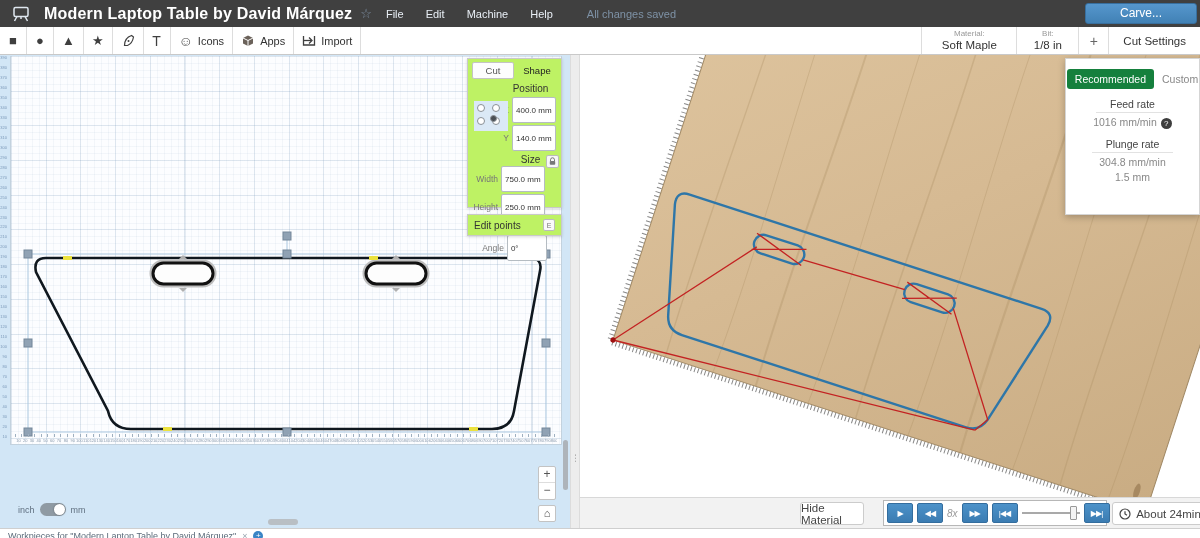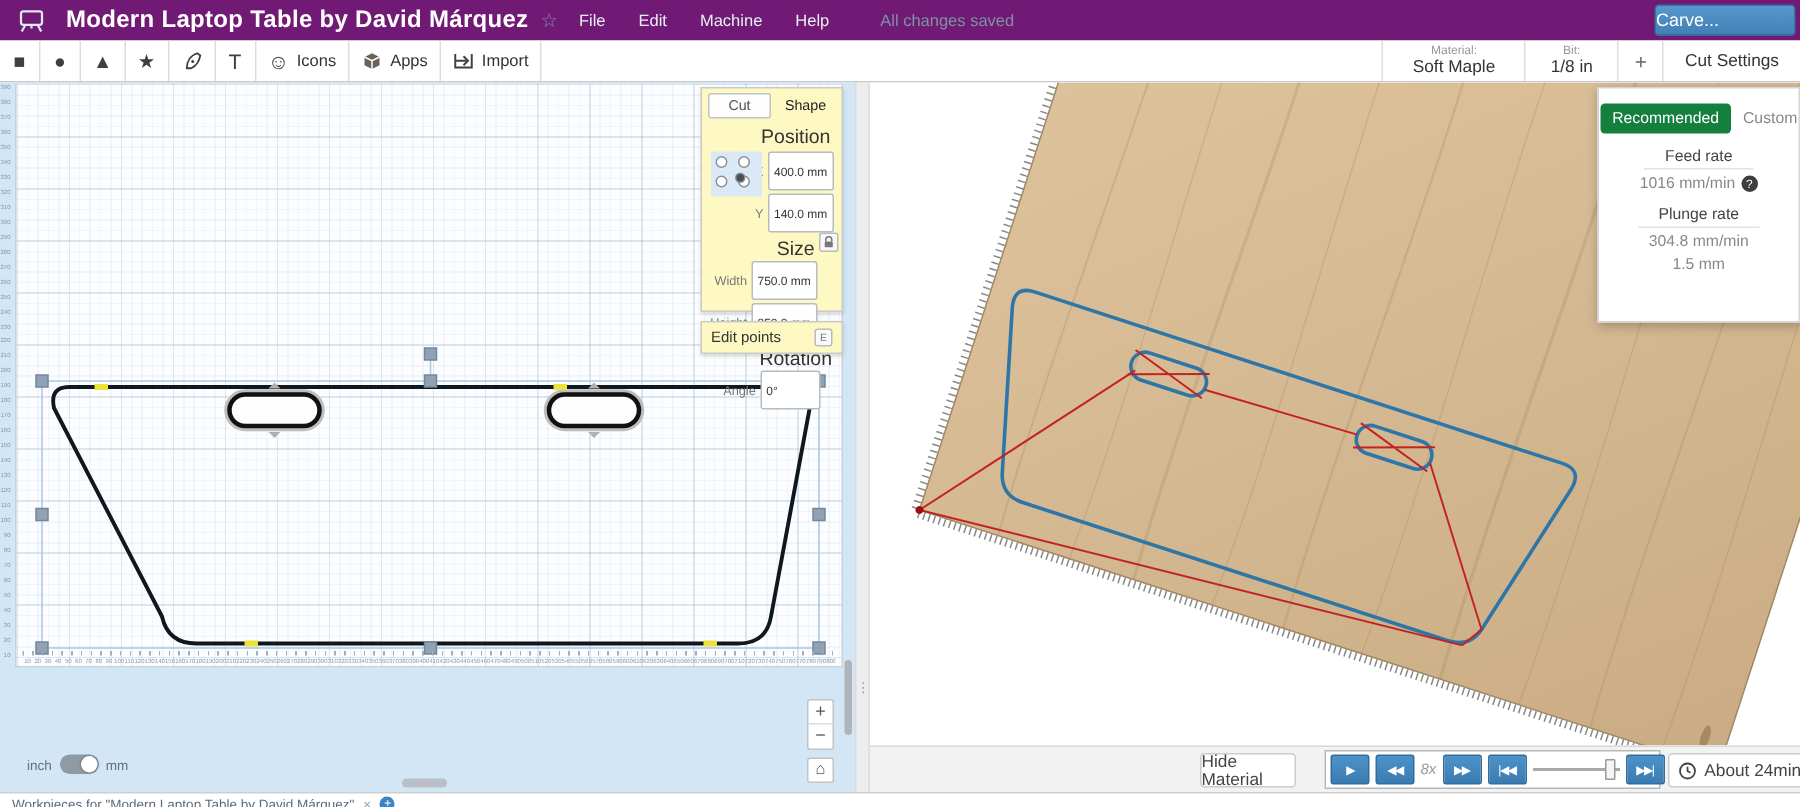--- a/index.html
+++ b/index.html
@@ -2,29 +2,29 @@
 <html><head>
 <meta charset="utf-8">
 <style>
   * { margin:0; padding:0; box-sizing:border-box; }
   html,body { width:1200px; height:538px; overflow:hidden; background:#fff;
     font-family:"Liberation Sans", sans-serif; }
   #app { position:relative; width:1200px; height:538px; background:#fff; }
 
   
   #topbar { position:absolute; left:0; top:0; width:1200px; height:27px;
-    background:#701a75; display:flex; align-items:center; color:#fff; }
+    background:#404040; display:flex; align-items:center; color:#fff; }
   #logo { width:22px; height:16px; margin:0 12px 0 10px; flex:none; }
   #doc-title { font-size:16px; font-weight:600; letter-spacing:.2px; white-space:nowrap; }
   #title-star { color:#7d8fa3; font-size:13px; margin:0 14px 0 8px; }
   .menu-item { font-size:11px; color:#e9eff6; margin-right:22px; cursor:default; }
   #save-status { font-size:11px; color:#7e92a6; margin-left:12px; }
-  #carve-btn { position:absolute; right:3px; top:3px; width:94px; height:21px;
+  #carve-btn { position:absolute; right:3px; top:3px; width:112px; height:21px;
     background:linear-gradient(#5697cd,#4181b5); border:1px solid #386f9e; border-radius:3px;
-    color:#fff; font-size:12px; line-height:19px; }
+    color:#fff; font-size:12px; text-align:center; line-height:19px; }
 
   
   #toolbar { position:absolute; left:0; top:27px; width:1200px; height:28px;
     background:#fff; border-bottom:1px solid #c9c9c9; display:flex; align-items:stretch; }
   .tool { display:flex; align-items:center; justify-content:center; gap:5px;
     border-right:1px solid #ddd; padding:0 8px; min-width:27px; color:#3f3f3f; }
   .tool .glyph { font-size:13px; line-height:1; }
   .tool .tlabel { font-size:11px; color:#333; }
   #tb-right { margin-left:auto; display:flex; align-items:stretch; }
   .tb-stat { border-left:1px solid #ddd; padding:2px 12px 0; text-align:center; min-width:80px; }
@@ -48,28 +48,28 @@
       repeating-linear-gradient(to bottom, rgba(110,145,180,.16) 0 1px, transparent 1px 34.7px),
       repeating-linear-gradient(to right, rgba(110,145,180,.07) 0 1px, transparent 1px 6.94px),
       repeating-linear-gradient(to bottom, rgba(110,145,180,.07) 0 1px, transparent 1px 6.94px); }
   #hticks { position:absolute; left:4px; right:4px; bottom:7px; height:3px;
     background:repeating-linear-gradient(to right, #9fb0c0 0 1px, transparent 1px 6.5px); }
   #hruler { position:absolute; left:4px; right:4px; bottom:0; height:7px;
     display:flex; overflow:hidden; }
   #hruler span { flex:1; font-size:4px; color:#8a9aac; text-align:center; line-height:7px; }
 
   
-  .card { position:absolute; background:#fef9c3; border:1px solid #c9c9c9;
+  .card { position:absolute; background:#bef264; border:1px solid #c9c9c9;
     box-shadow:0 1px 3px rgba(0,0,0,.15); }
   #shape-card { left:467px; top:3px; width:95px; height:150px; font-size:9px; color:#444; }
   #shape-tabs { display:flex; padding:3px 4px 2px; gap:3px; }
   #tab-cut { flex:1; text-align:center; border:1px solid #c4c4c4; border-radius:2px;
     background:#fdfdfd; padding:2px 0; font-size:9.5px; color:#555; }
   #tab-shape { flex:1; text-align:center; padding:3px 0 2px; font-size:9.5px; color:#222; }
-  .sec-title { text-align:center; font-size:13px; color:#333; margin-top:2px;margin-left:32px; }
+  .sec-title { text-align:center; font-size:10px; color:#333; margin-top:2px;margin-left:32px; }
   .row { display:flex; align-items:center; justify-content:flex-end; gap:3px; padding:1px 5px; }
   .flabel { color:#777; font-size:8.5px; }
   .finput { border:1px solid #b5bcc2; border-radius:2px; background:#fff; height:12px;
     font-size:8px; color:#333; display:flex; align-items:center; padding:12px 3px; }
   .w44 { width:44px; } .w40 { width:40px; }
   #anchor-box { position:absolute; left:6px; top:42px; width:34px; height:30px;
     background:#dbe9f6; display:grid; grid-template-columns:1fr 1fr; padding:3px; gap:2px; }
   .anchor { width:8px; height:8px; border:1.5px solid #8a9096; border-radius:50%; background:#fff; }
   #anchor-center { position:absolute; left:16px; top:14px; width:7px; height:7px;
     border-radius:50%; background:#4a4f54; border:1.5px solid #8a9096; }

